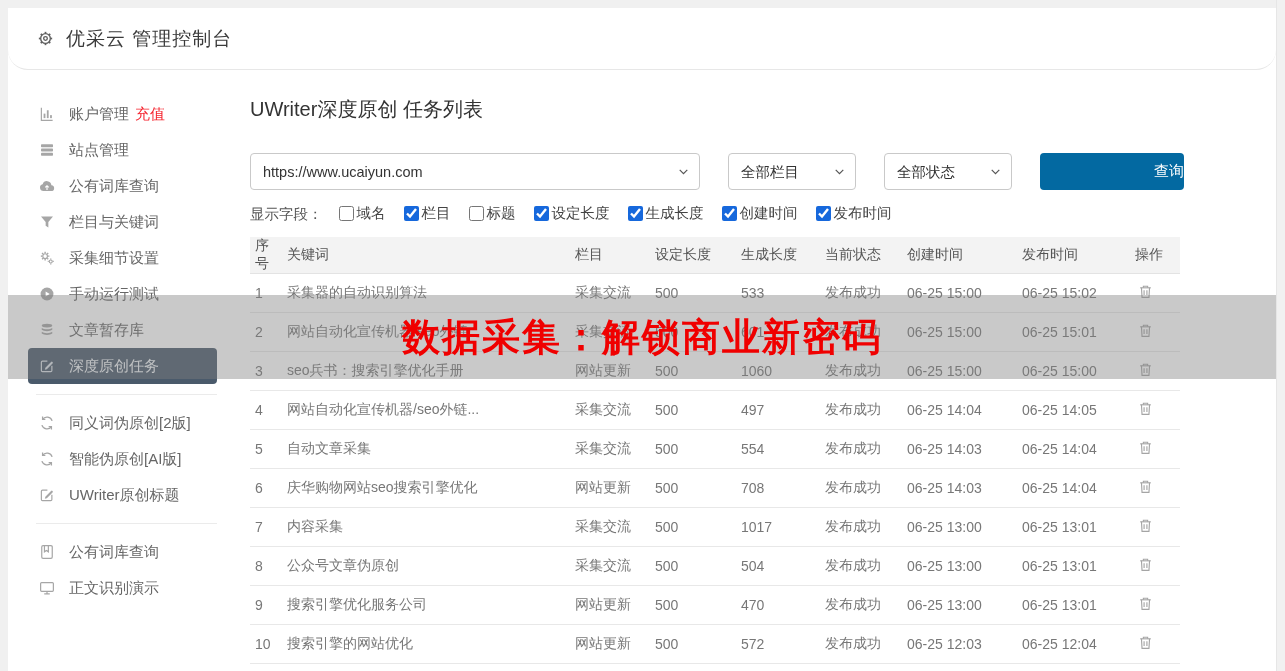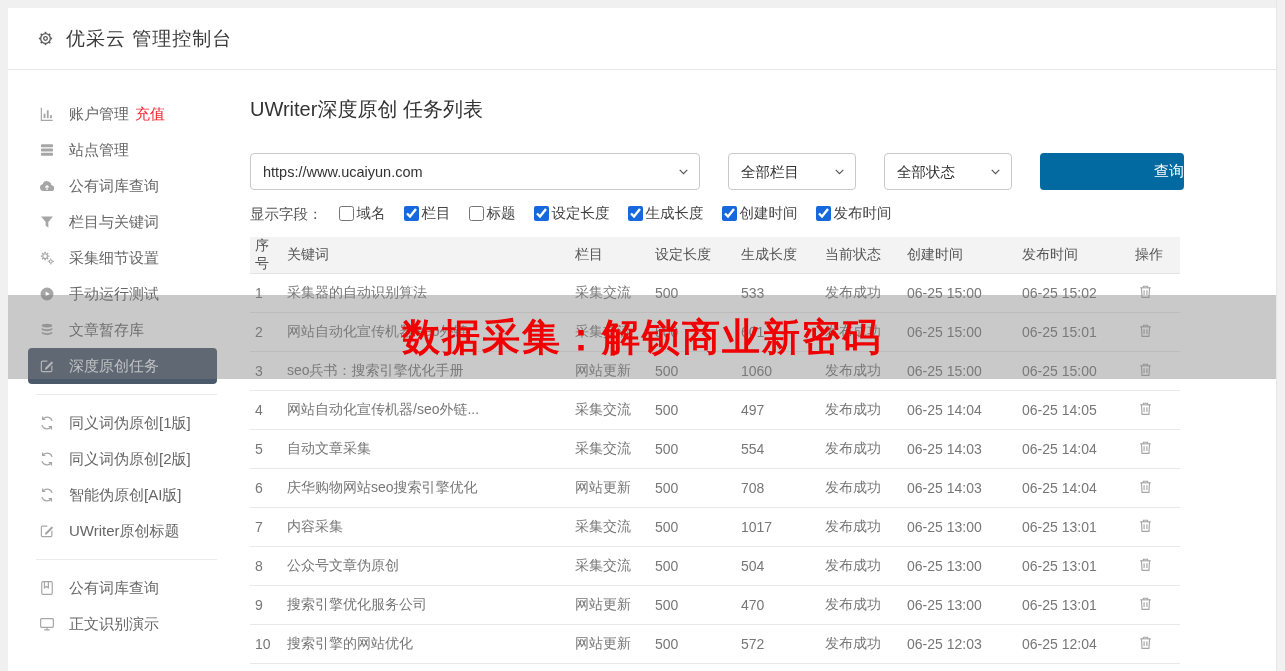--- a/index.html
+++ b/index.html
@@ -9,21 +9,21 @@
     background: #f0f0f0;
     font-family: "Liberation Sans", "DejaVu Sans", sans-serif;
   }
   .card {
     position: absolute; left: 8px; top: 8px; right: 9px; bottom: 0;
     background: #fff;
   }
   
   .topbar {
     height: 62px; border-bottom: 1px solid #e7e7e7;
-    display: flex; align-items: center; gap: 11px; padding-left: 28px;
+    display: flex; align-items: center; gap: 11px; padding-left: 28px; border-radius: 20px;
   }
   .topbar .gear { display: inline-flex; color: #5f5f5f; }
   .topbar h1 { font-size: 19px; font-weight: 400; color: #3a3a3a; letter-spacing: 1px; }
   
   .layout { display: flex; height: calc(100% - 63px); }
   .sidebar { width: 242px; flex-shrink: 0; padding-top: 26px; }
   .side-item {
     height: 36px; margin: 0 33px 0 20px; padding-left: 10px;
     display: flex; align-items: center; border-radius: 4px;
     font-size: 15px; color: #666; cursor: pointer; white-space: nowrap;
@@ -198,31 +198,20 @@
         <div class="side-item active">
           <span class="s-icon">
             <svg width="18" height="18" viewBox="0 0 24 24" fill="none" stroke="currentColor" stroke-width="1.6">
               <path d="M12.5 5.5H6A1.5 1.5 0 0 0 4.5 7v11A1.5 1.5 0 0 0 6 19.5h11a1.5 1.5 0 0 0 1.5-1.5v-6.5"></path>
               <path d="M9.8 14.2l-.7 2.7 2.7-.7 7.6-7.6a1.4 1.4 0 0 0-2-2z" fill="currentColor" stroke="none"></path>
             </svg>
           </span>
           <span class="s-label">深度原创任务</span>
         </div>
         <div class="side-divider"></div>
-        <div class="side-item">
-          <span class="s-icon">
-            <svg width="18" height="18" viewBox="0 0 24 24" fill="none" stroke="currentColor" stroke-width="1.7">
-              <path d="M18.8 9.2A7.2 7.2 0 0 0 6.1 7.1"></path>
-              <path d="M6.1 3.4v3.7h3.7"></path>
-              <path d="M5.2 14.8a7.2 7.2 0 0 0 12.7 2.1"></path>
-              <path d="M17.9 20.6v-3.7h-3.7"></path>
-            </svg>
-          </span>
-          <span class="s-label">同义词伪原创[1版]</span>
-        </div>
         <div class="side-item">
           <span class="s-icon">
             <svg width="18" height="18" viewBox="0 0 24 24" fill="none" stroke="currentColor" stroke-width="1.7">
               <path d="M18.8 9.2A7.2 7.2 0 0 0 6.1 7.1"></path>
               <path d="M6.1 3.4v3.7h3.7"></path>
               <path d="M5.2 14.8a7.2 7.2 0 0 0 12.7 2.1"></path>
               <path d="M17.9 20.6v-3.7h-3.7"></path>
             </svg>
           </span>
           <span class="s-label">同义词伪原创[2版]</span>

